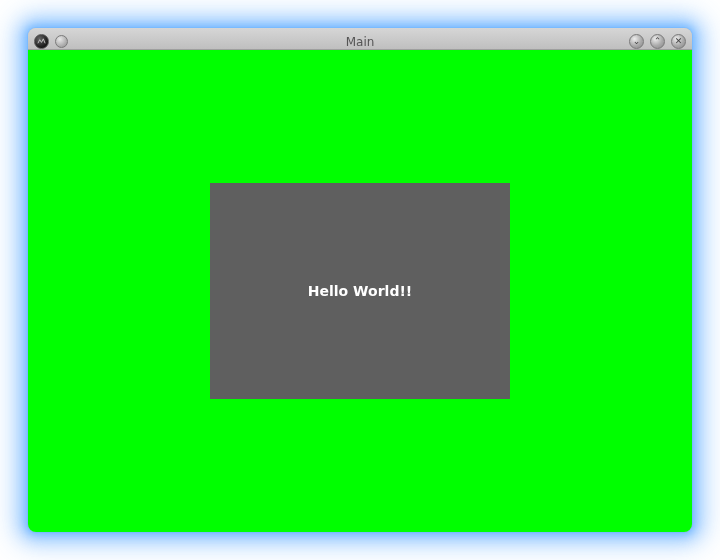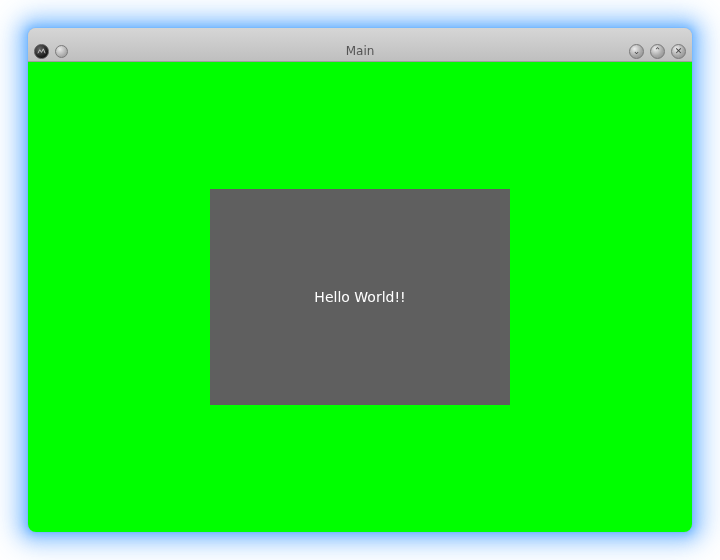--- a/index.html
+++ b/index.html
@@ -22,26 +22,26 @@
         0 0 0 1px rgba(70,160,255,0.15),
         0 0 6px 3px rgba(70,160,255,0.35),
         0 0 16px 8px rgba(70,160,255,0.45),
         0 0 28px 14px rgba(70,160,255,0.30);
       background: #bfbfbf;
       display: flex;
       flex-direction: column;
       overflow: hidden;
     }
     .titlebar {
-      height: 34px;
+      height: 22px;
       background: linear-gradient(#d6d6d6, #bfbfbf);
       display: flex;
-      align-items: flex-start;
+      align-items: flex-end;
       position: relative;
-      padding: 16px 6px;
+      padding: 0 6px;
       border-bottom: 1px solid #9e9e9e;
     }
     .titlebar .title {
       position: absolute;
       left: 0; right: 0;
       text-align: center;
       font-size: 12px;
       color: #555;
       pointer-events: none;
     }
@@ -83,21 +83,21 @@
       width: 300px;
       height: 216px;
       background: #5f5f5f;
       display: flex;
       align-items: center;
       justify-content: center;
     }
     .hello {
       color: #ffffff;
       font-size: 14px;
-      font-weight: 400;
+      font-weight: 700;
     }
     .tb-btn .glyph { line-height: 1; transform: translateY(-0.5px); }
   </style>
 </head>
 <body>
 
 <div class="glow-wrap">
 
   <div class="titlebar">
     <div class="tb-left">

